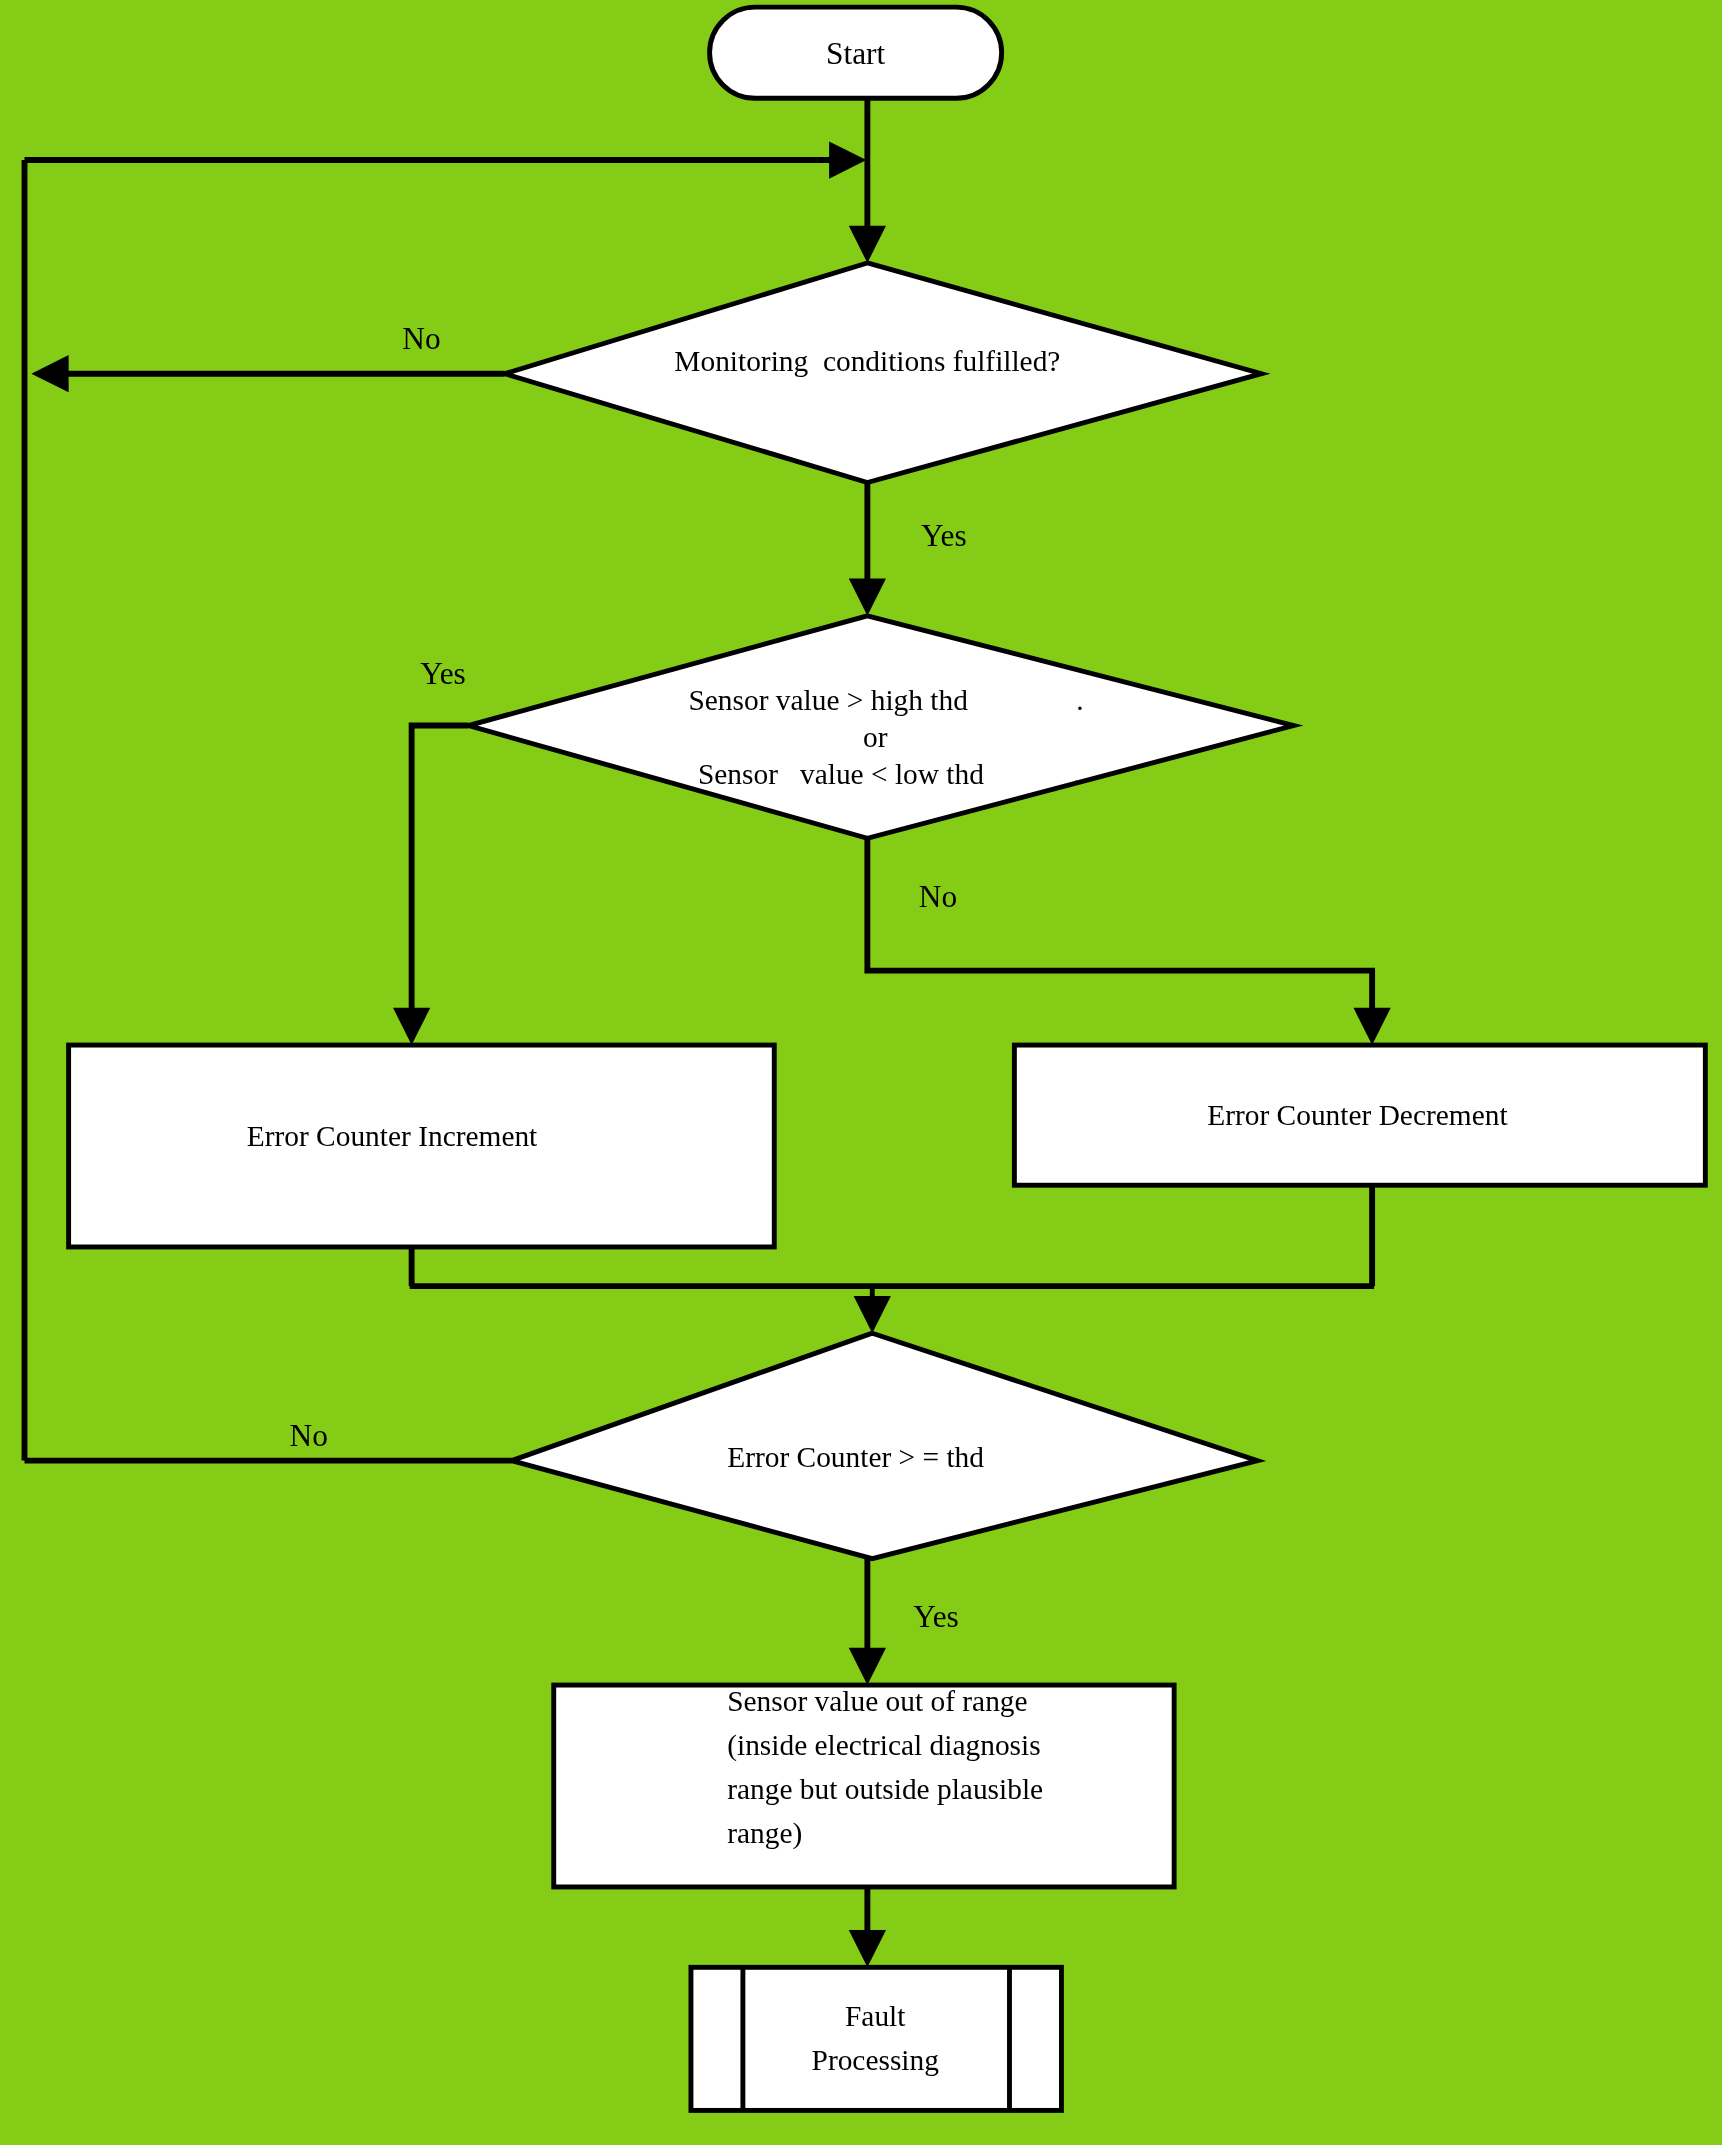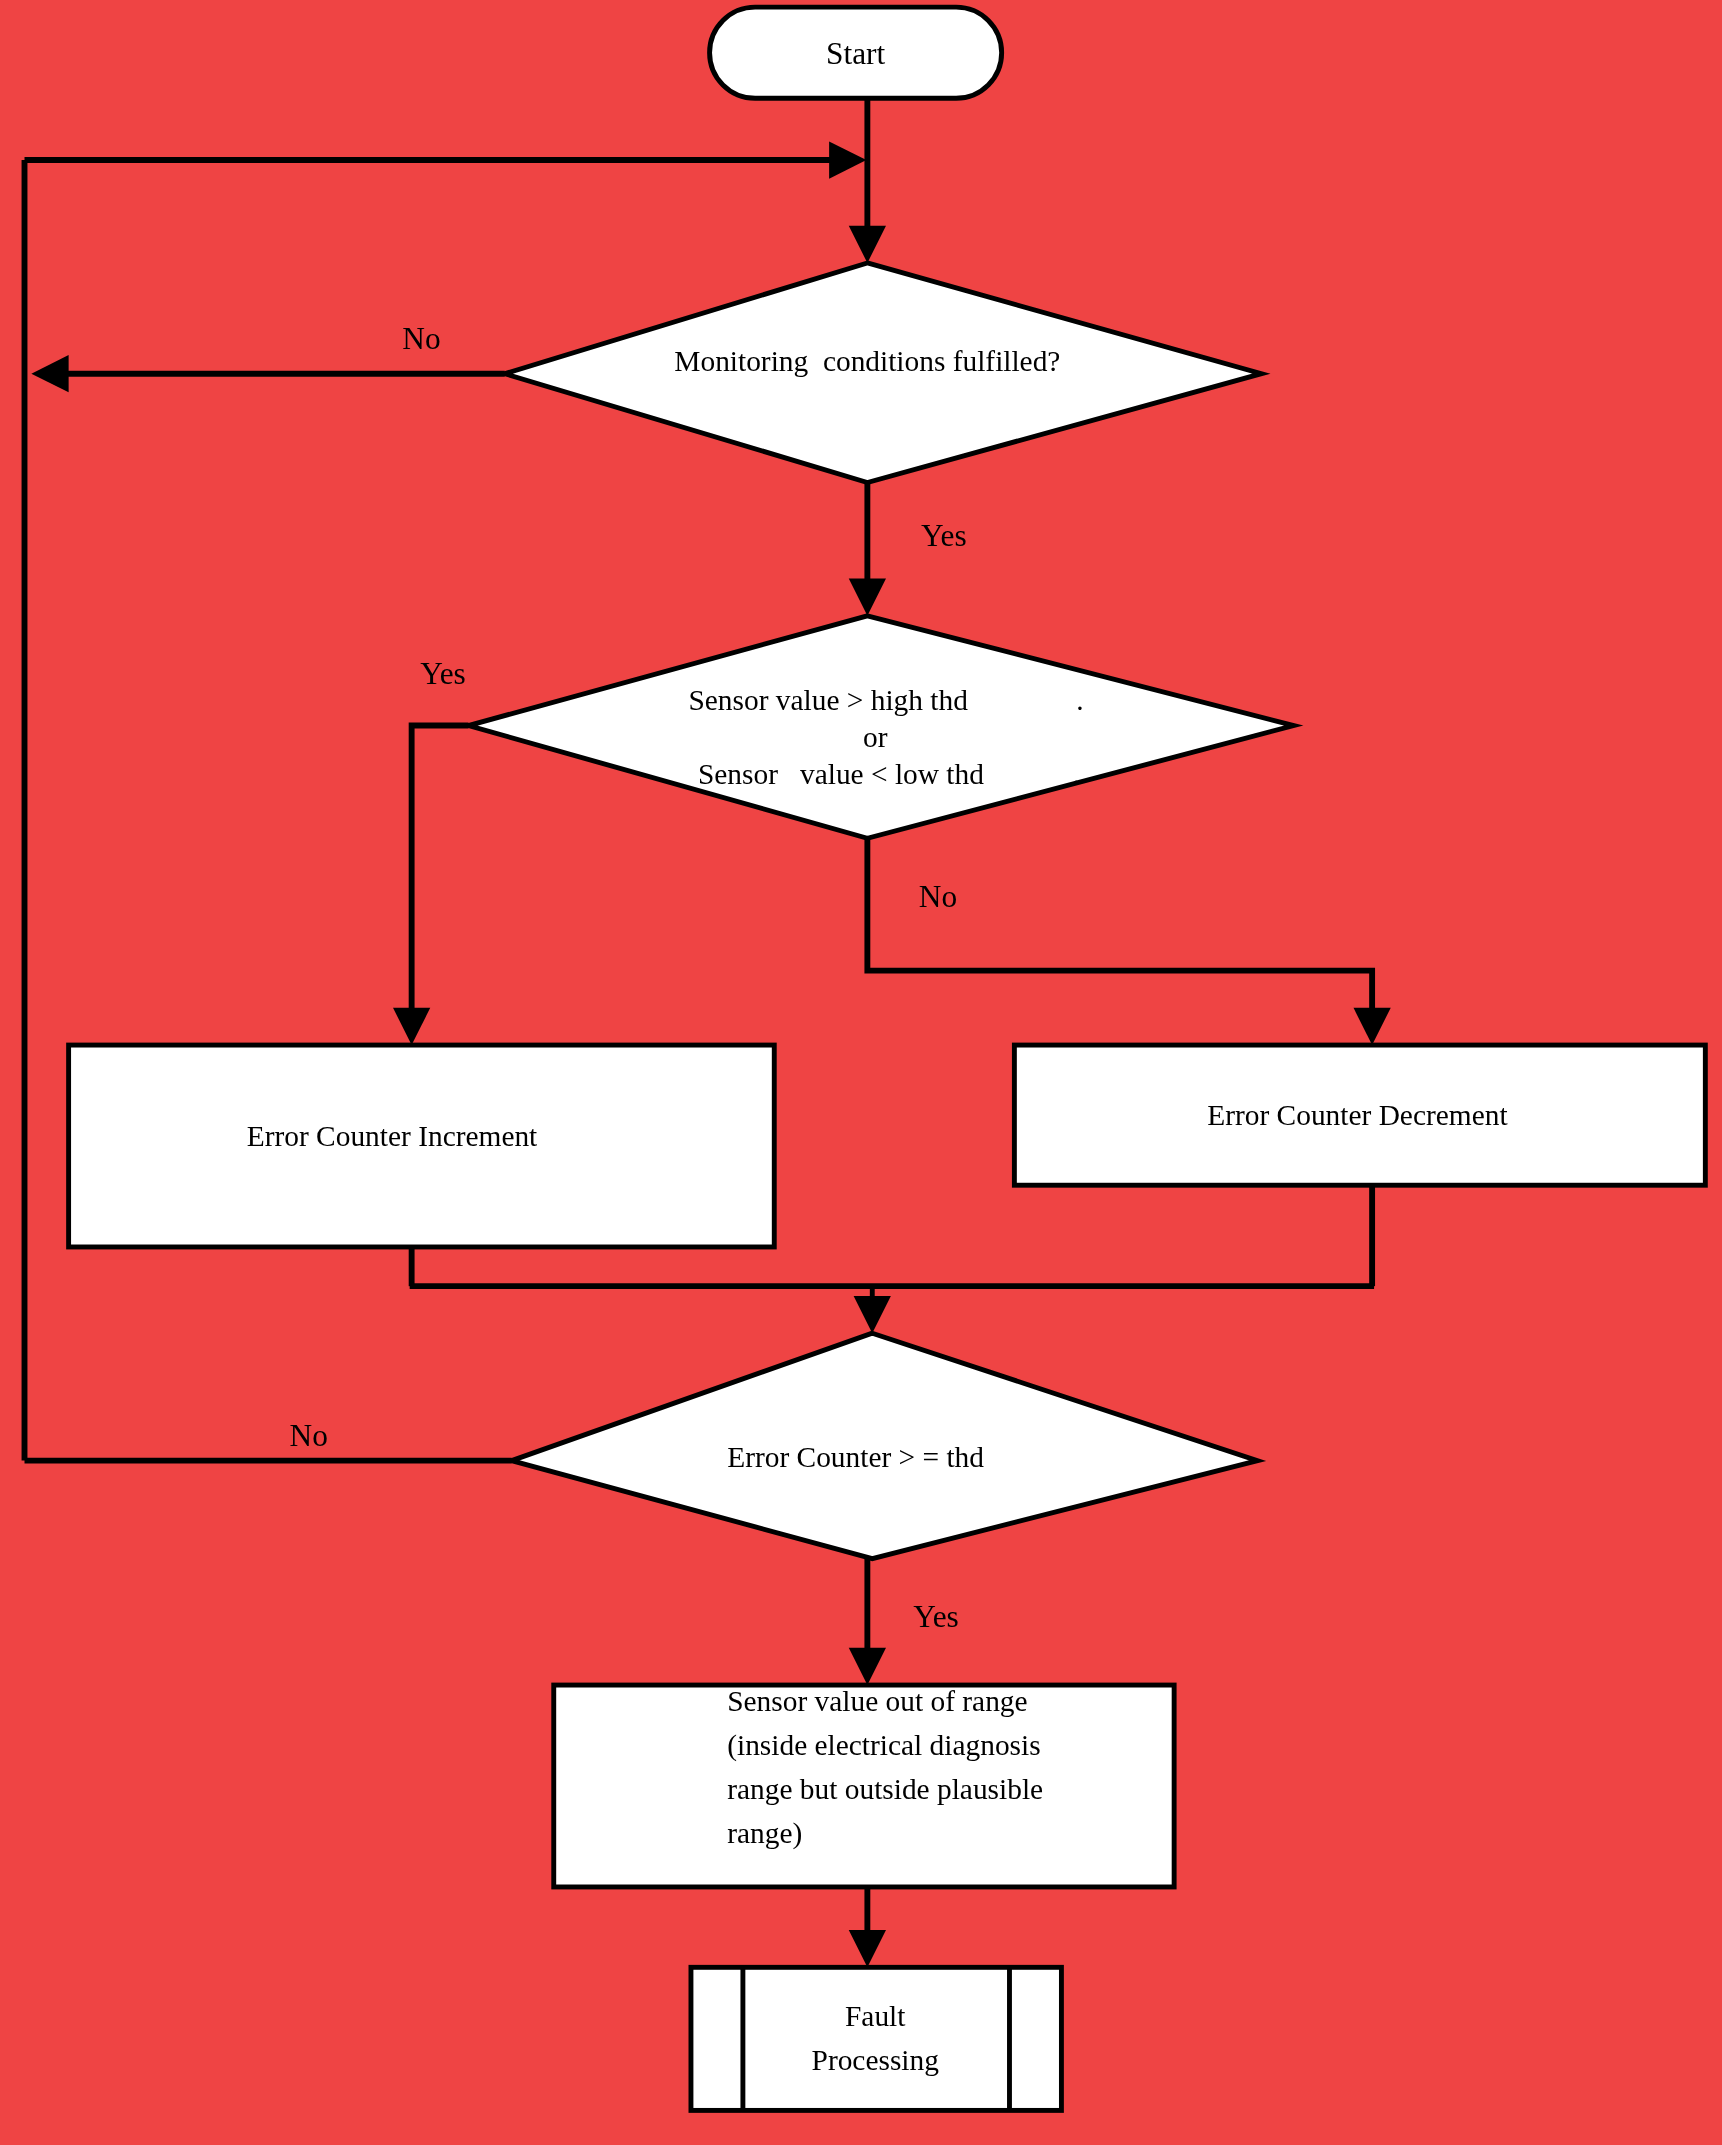--- a/index.html
+++ b/index.html
@@ -7,21 +7,21 @@
     padding: 0;
     background: #ffffff;
   }
   body {
     font-family: "Liberation Serif", "DejaVu Serif", serif;
   }
   #flow-root {
     position: relative;
     width: 1722px;
     height: 2146px;
-    background: #ef4444;
+    background: #84cc16;
     overflow: hidden;
   }
   svg#flow-svg {
     position: absolute;
     top: 0;
     left: 0;
     width: 1722px;
     height: 2146px;
     display: block;
   }

